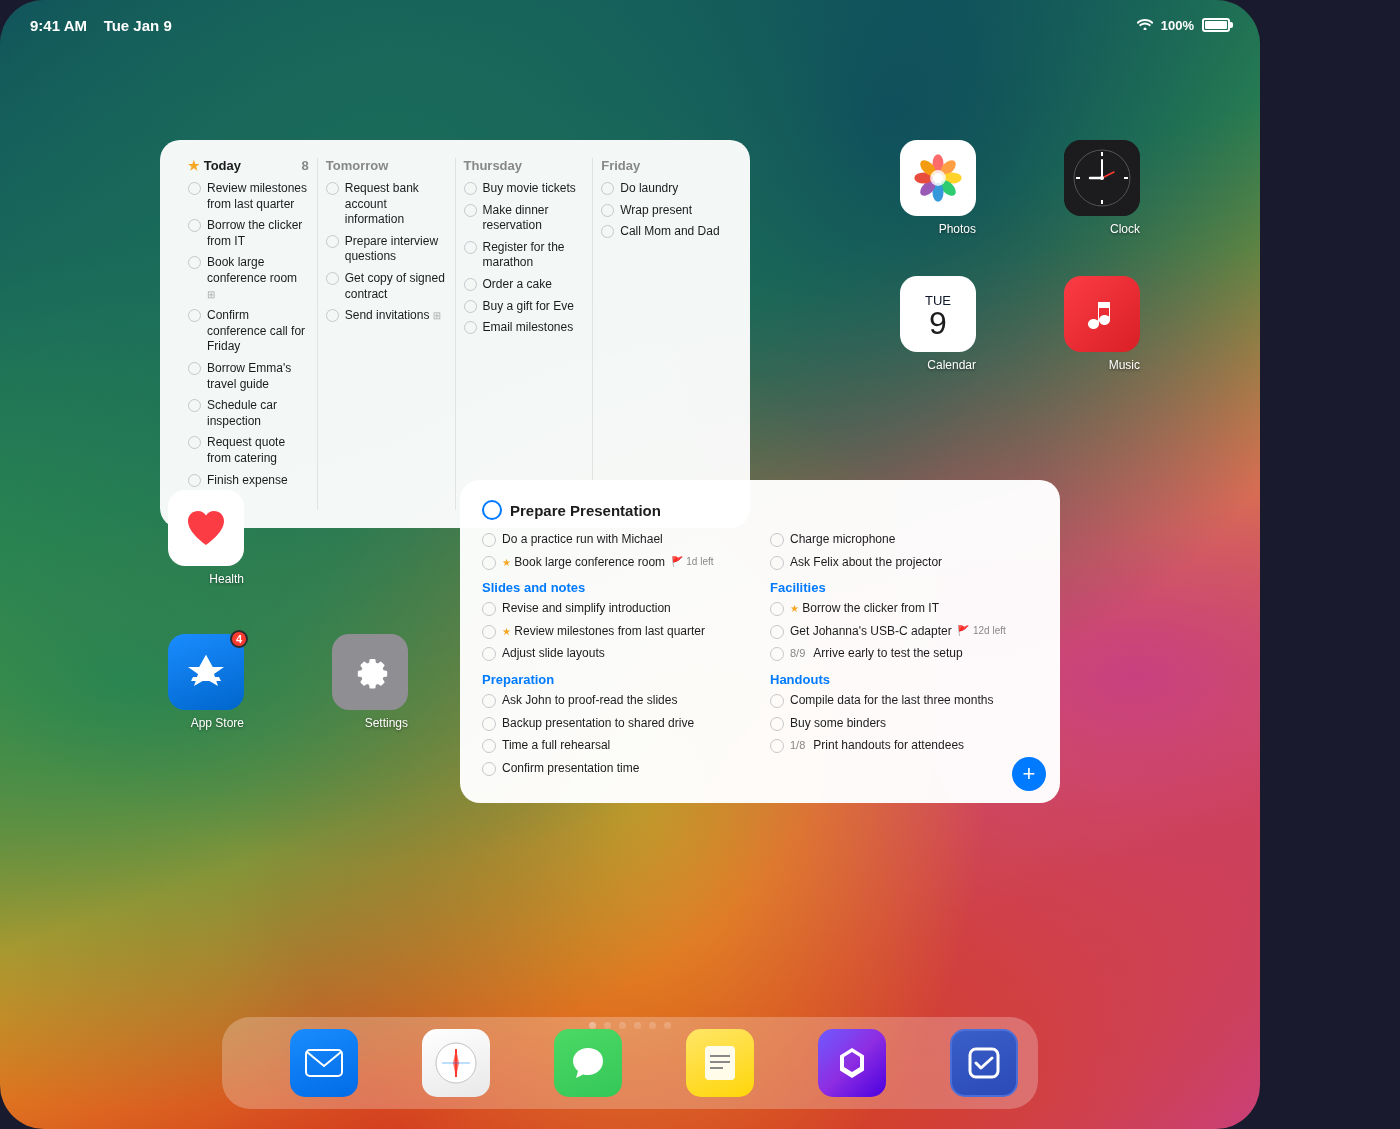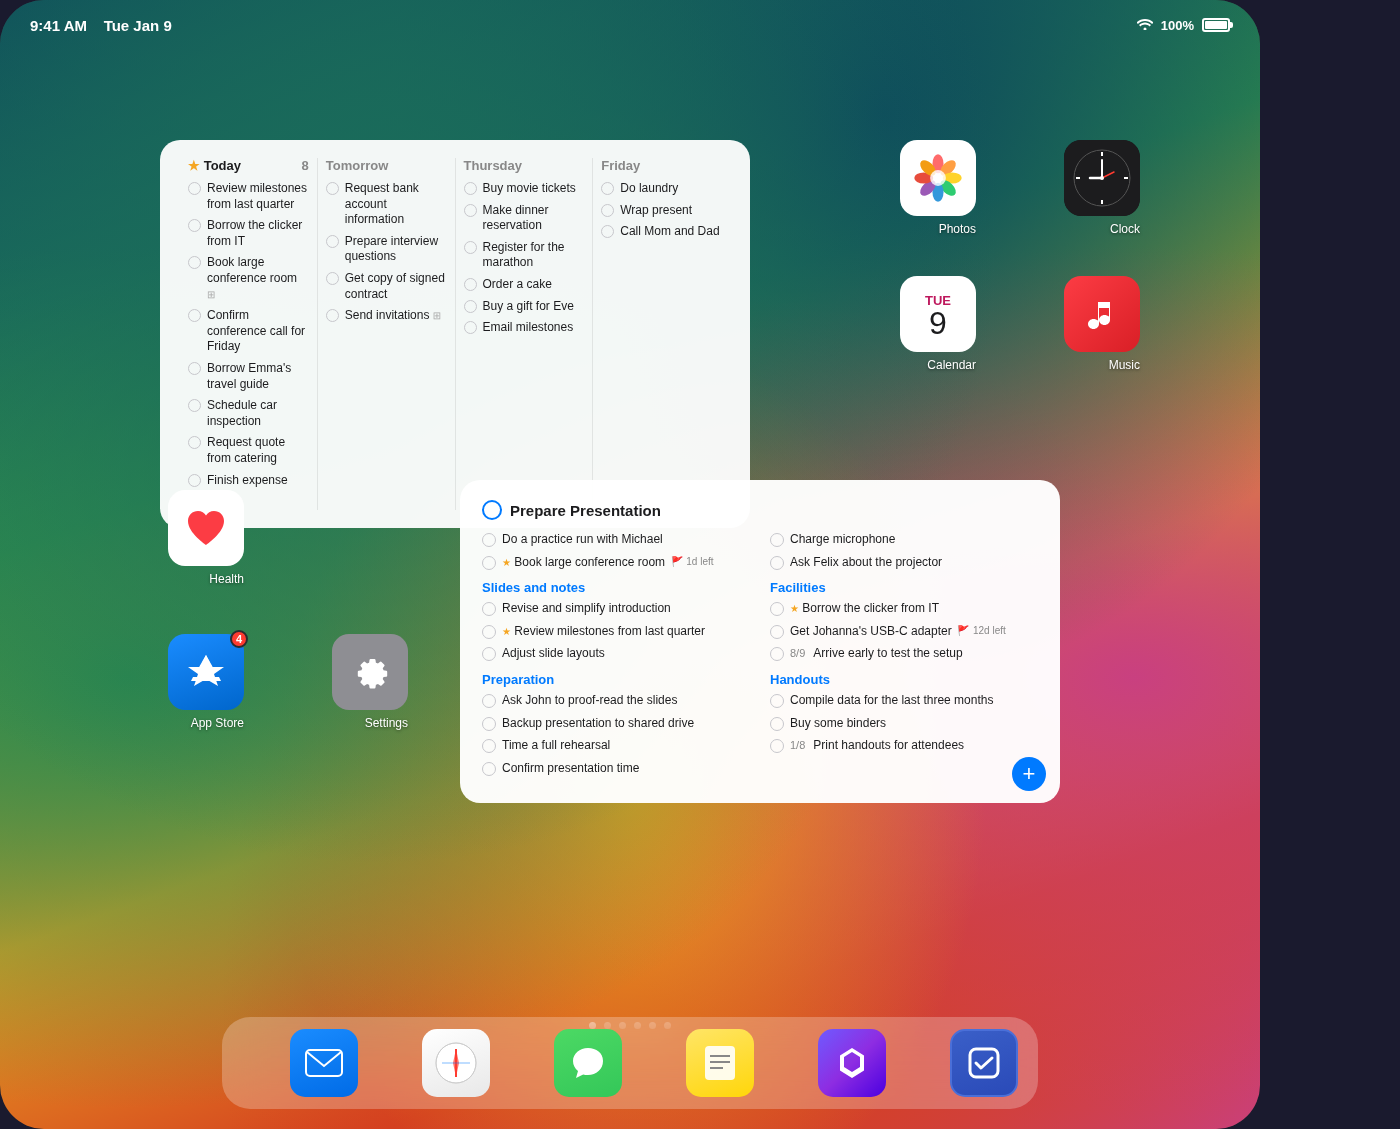--- a/index.html
+++ b/index.html
@@ -142,23 +142,23 @@
       background: white;
       border-radius: 17px;
       display: flex;
       flex-direction: column;
       align-items: center;
       justify-content: center;
       width: 76px;
       height: 76px;
     }
     .calendar-month {
-      color: #be185d;
+      color: #0f172a;
       font-size: 13px;
-      font-weight: 700;
+      font-weight: 400;
       line-height: 1;
       margin-top: 4px;
     }
     .calendar-day {
       color: #1c1c1e;
       font-size: 32px;
       font-weight: 300;
       line-height: 1;
     }
 

